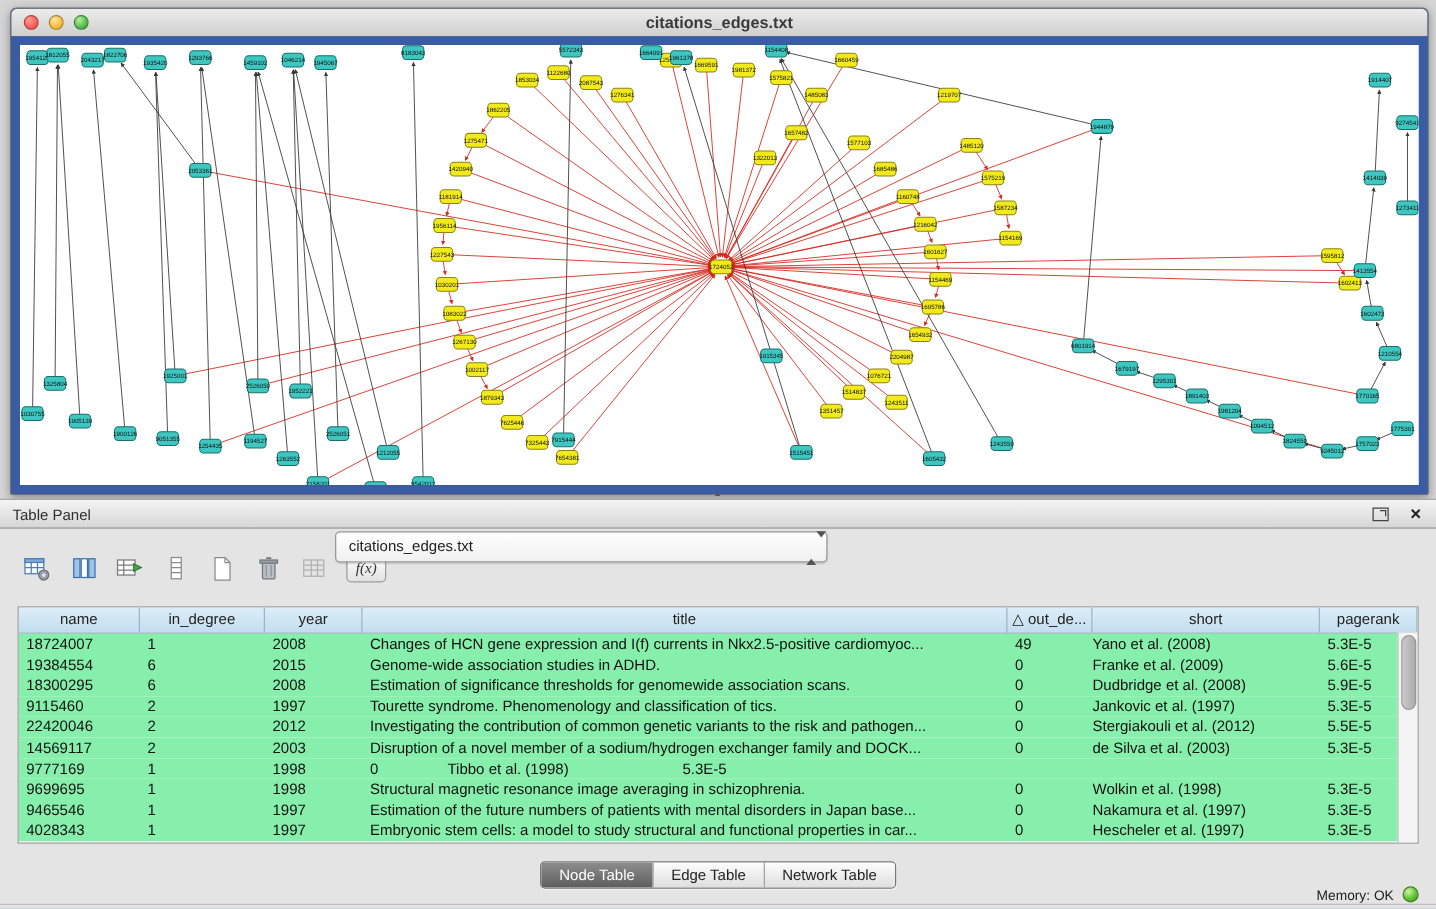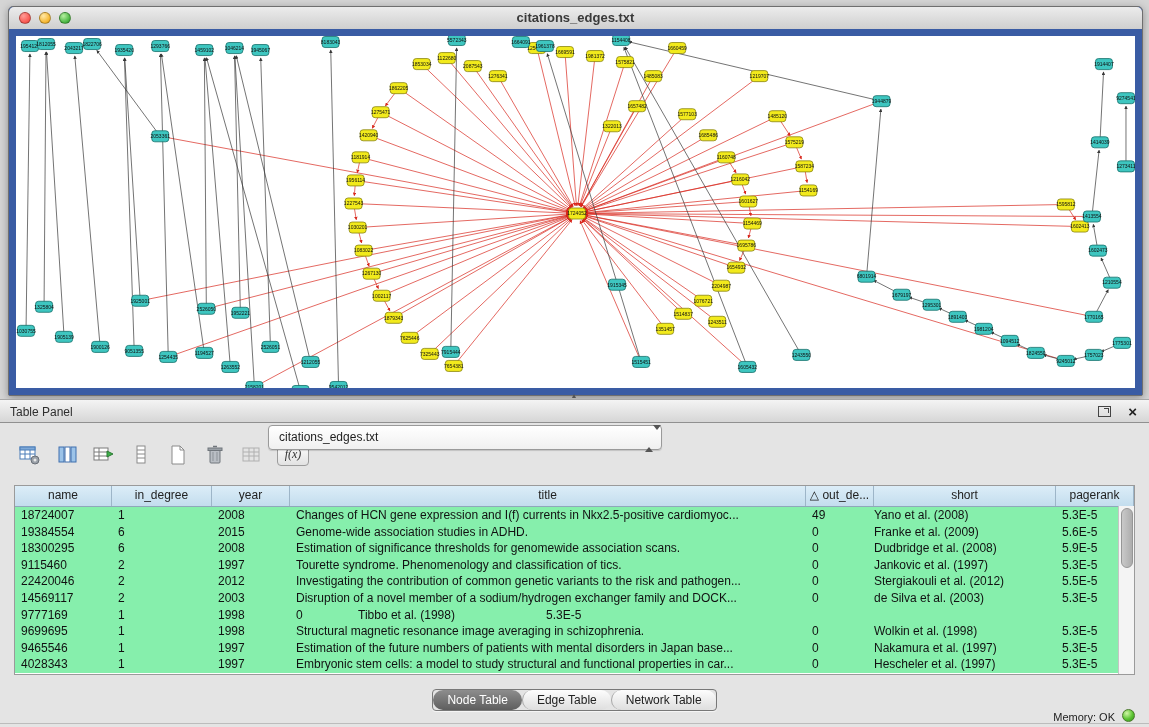--- a/index.html
+++ b/index.html
@@ -60,21 +60,21 @@
   .td{box-sizing:border-box;font-size:12px;color:#111;padding:0 0 0 6px;
     overflow:hidden;white-space:nowrap;text-overflow:ellipsis;}
   .c0{width:97px;} .c1{width:100px;} .c2{width:78px;} .c3{flex:1;} .c4{width:68px;} .c5{width:182px;} .c6{width:78px;}
   .td.c5{text-align:left;padding:0;}
   #vscroll{position:absolute;right:0;top:20px;bottom:0;width:15px;background:#f4f4f4;border-left:1px solid #c4c4c4;}
   #vscroll .thumb{position:absolute;left:2px;top:2px;width:10px;height:58px;background:linear-gradient(90deg,#c9c9c9,#adadad);border:1px solid #969696;border-radius:6px;}
 
   
   #tabs{position:absolute;left:0;top:266px;width:100%;display:flex;justify-content:center;}
   .tabgroup{display:flex;border:1px solid #787878;border-radius:4px;overflow:hidden;box-shadow:0 1px 1px rgba(255,255,255,.7);}
-  .tab{height:20px;line-height:20px;font-size:12px;padding:0 14px;background:linear-gradient(#fdfdfd,#dedede);color:#222;border-left:1px solid #a5a5a5;border-radius:10px;}
+  .tab{height:20px;line-height:20px;font-size:12px;padding:0 14px;background:linear-gradient(#fdfdfd,#dedede);color:#222;border-left:1px solid #a5a5a5;}
   .tab:first-child{border-left:none;}
   .tab.selected{background:linear-gradient(#8d8d8d,#5e5e5e);color:#fff;}
 
   
   #status-divider{position:absolute;left:0;top:300px;width:100%;border-top:1px solid #bcbcbc;}
   #memory{position:absolute;right:34px;top:288px;font-size:11px;color:#222;}
   #memory-dot{position:absolute;right:14px;top:286px;width:13px;height:13px;border-radius:50%;
     border:1px solid #4a7a2a;background:radial-gradient(circle at 35% 30%,#d2f7a7,#5cc432 55%,#2f8f1f);box-sizing:border-box;}
 </style>
 </head>

